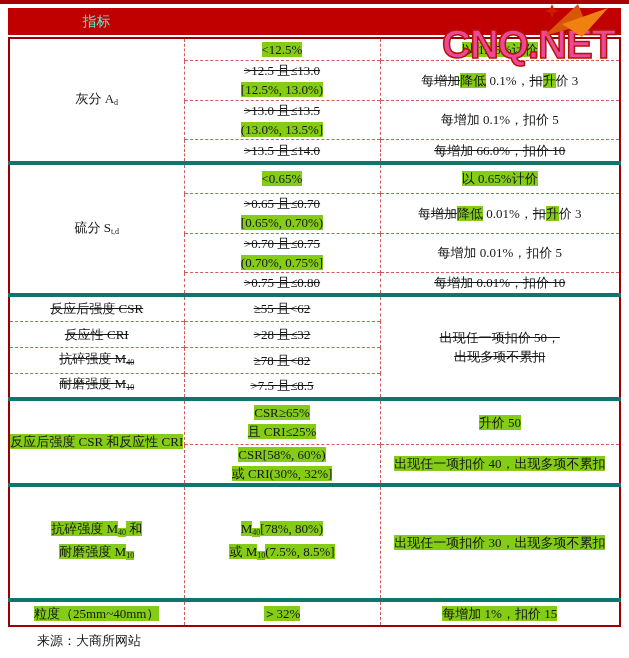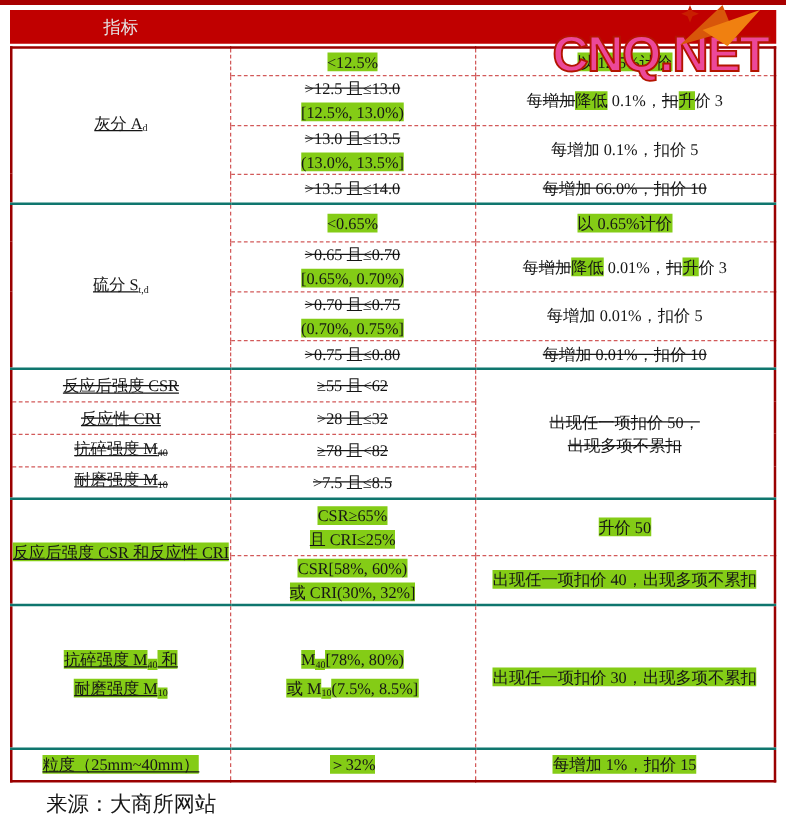--- a/index.html
+++ b/index.html
@@ -4,52 +4,52 @@
 <style>
   html,body{margin:0;padding:0;}
   body{
     width:629px;height:658px;position:relative;background:#ffffff;
     font-family:"Liberation Serif","DejaVu Serif",serif;color:#161616;
     overflow:hidden;
   }
   .topbar{position:absolute;left:0;top:0;width:629px;height:4px;background:#a80000;}
   .hdr{
     position:absolute;left:8px;top:8px;width:613px;height:27px;background:#c00000;
-    display:flex;align-items:center;color:#e5e5e5;font-size:14px;z-index:1;
+    display:flex;align-items:center;color:#5eead4;font-size:14px;z-index:1;
   }
   .hcell{text-align:center;}
   .hc1{width:177px;} .hc2{width:196px;} .hc3{width:240px;}
   .tblwrap{position:absolute;left:8px;top:37px;width:613px;z-index:1;}
   table{border-collapse:collapse;table-layout:fixed;width:613px;border:2px solid #9a0000;}
   col.c1{width:175px;} col.c2{width:196px;} col.c3{width:240px;}
   td{
     border-left:1px dashed #d25a5a;border-top:1px dashed #d25a5a;
     text-align:center;vertical-align:middle;font-size:13px;line-height:19px;
     padding:0;overflow:hidden;
   }
-  td.first-col{border-left:none;text-decoration:underline;}
+  td.first-col{border-left:none;}
   tr.first-row td{border-top:none;}
-  tr.gsep > td{border-top:2px solid #0f766e;}
+  tr.gsep > td{border-top:4px solid #0f766e;}
   .ln{display:block;}
   .hl{background:#84cc16;}
   .strike{text-decoration:line-through;}
   .sub{font-size:8px;vertical-align:-2px;}
   
   tr.h22{height:22px;} tr.h40{height:40px;} tr.h39{height:39px;padding-left:25px;} tr.h24{height:24px;}
   tr.h30{height:30px;} tr.h23{height:23px;} tr.h26{height:26px;}
   tr.h45{height:45px;} tr.h36{height:36px;margin-top:48px;} tr.h115{height:115px;}
   
   .wm-text{
     position:absolute;left:442px;top:25px;z-index:6;
     font-family:"Liberation Sans","DejaVu Sans",sans-serif;
     font-weight:700;font-size:40px;line-height:38px;letter-spacing:-1px;
     color:#ec4899;-webkit-text-stroke:1.5px #b41400;white-space:nowrap;
   }
   .wm-icon{position:absolute;left:540px;top:0px;z-index:7;}
-  .src{position:absolute;left:37px;top:632px;font-size:17px;z-index:1;}
+  .src{position:absolute;left:37px;top:632px;font-size:13px;z-index:1;}
 </style>
 </head>
 <body>
 
 <div class="topbar"></div>
 
 <div class="hdr">
   <div class="hcell hc1">
       <span class="ln"><span>指标</span></span>
     </div>

